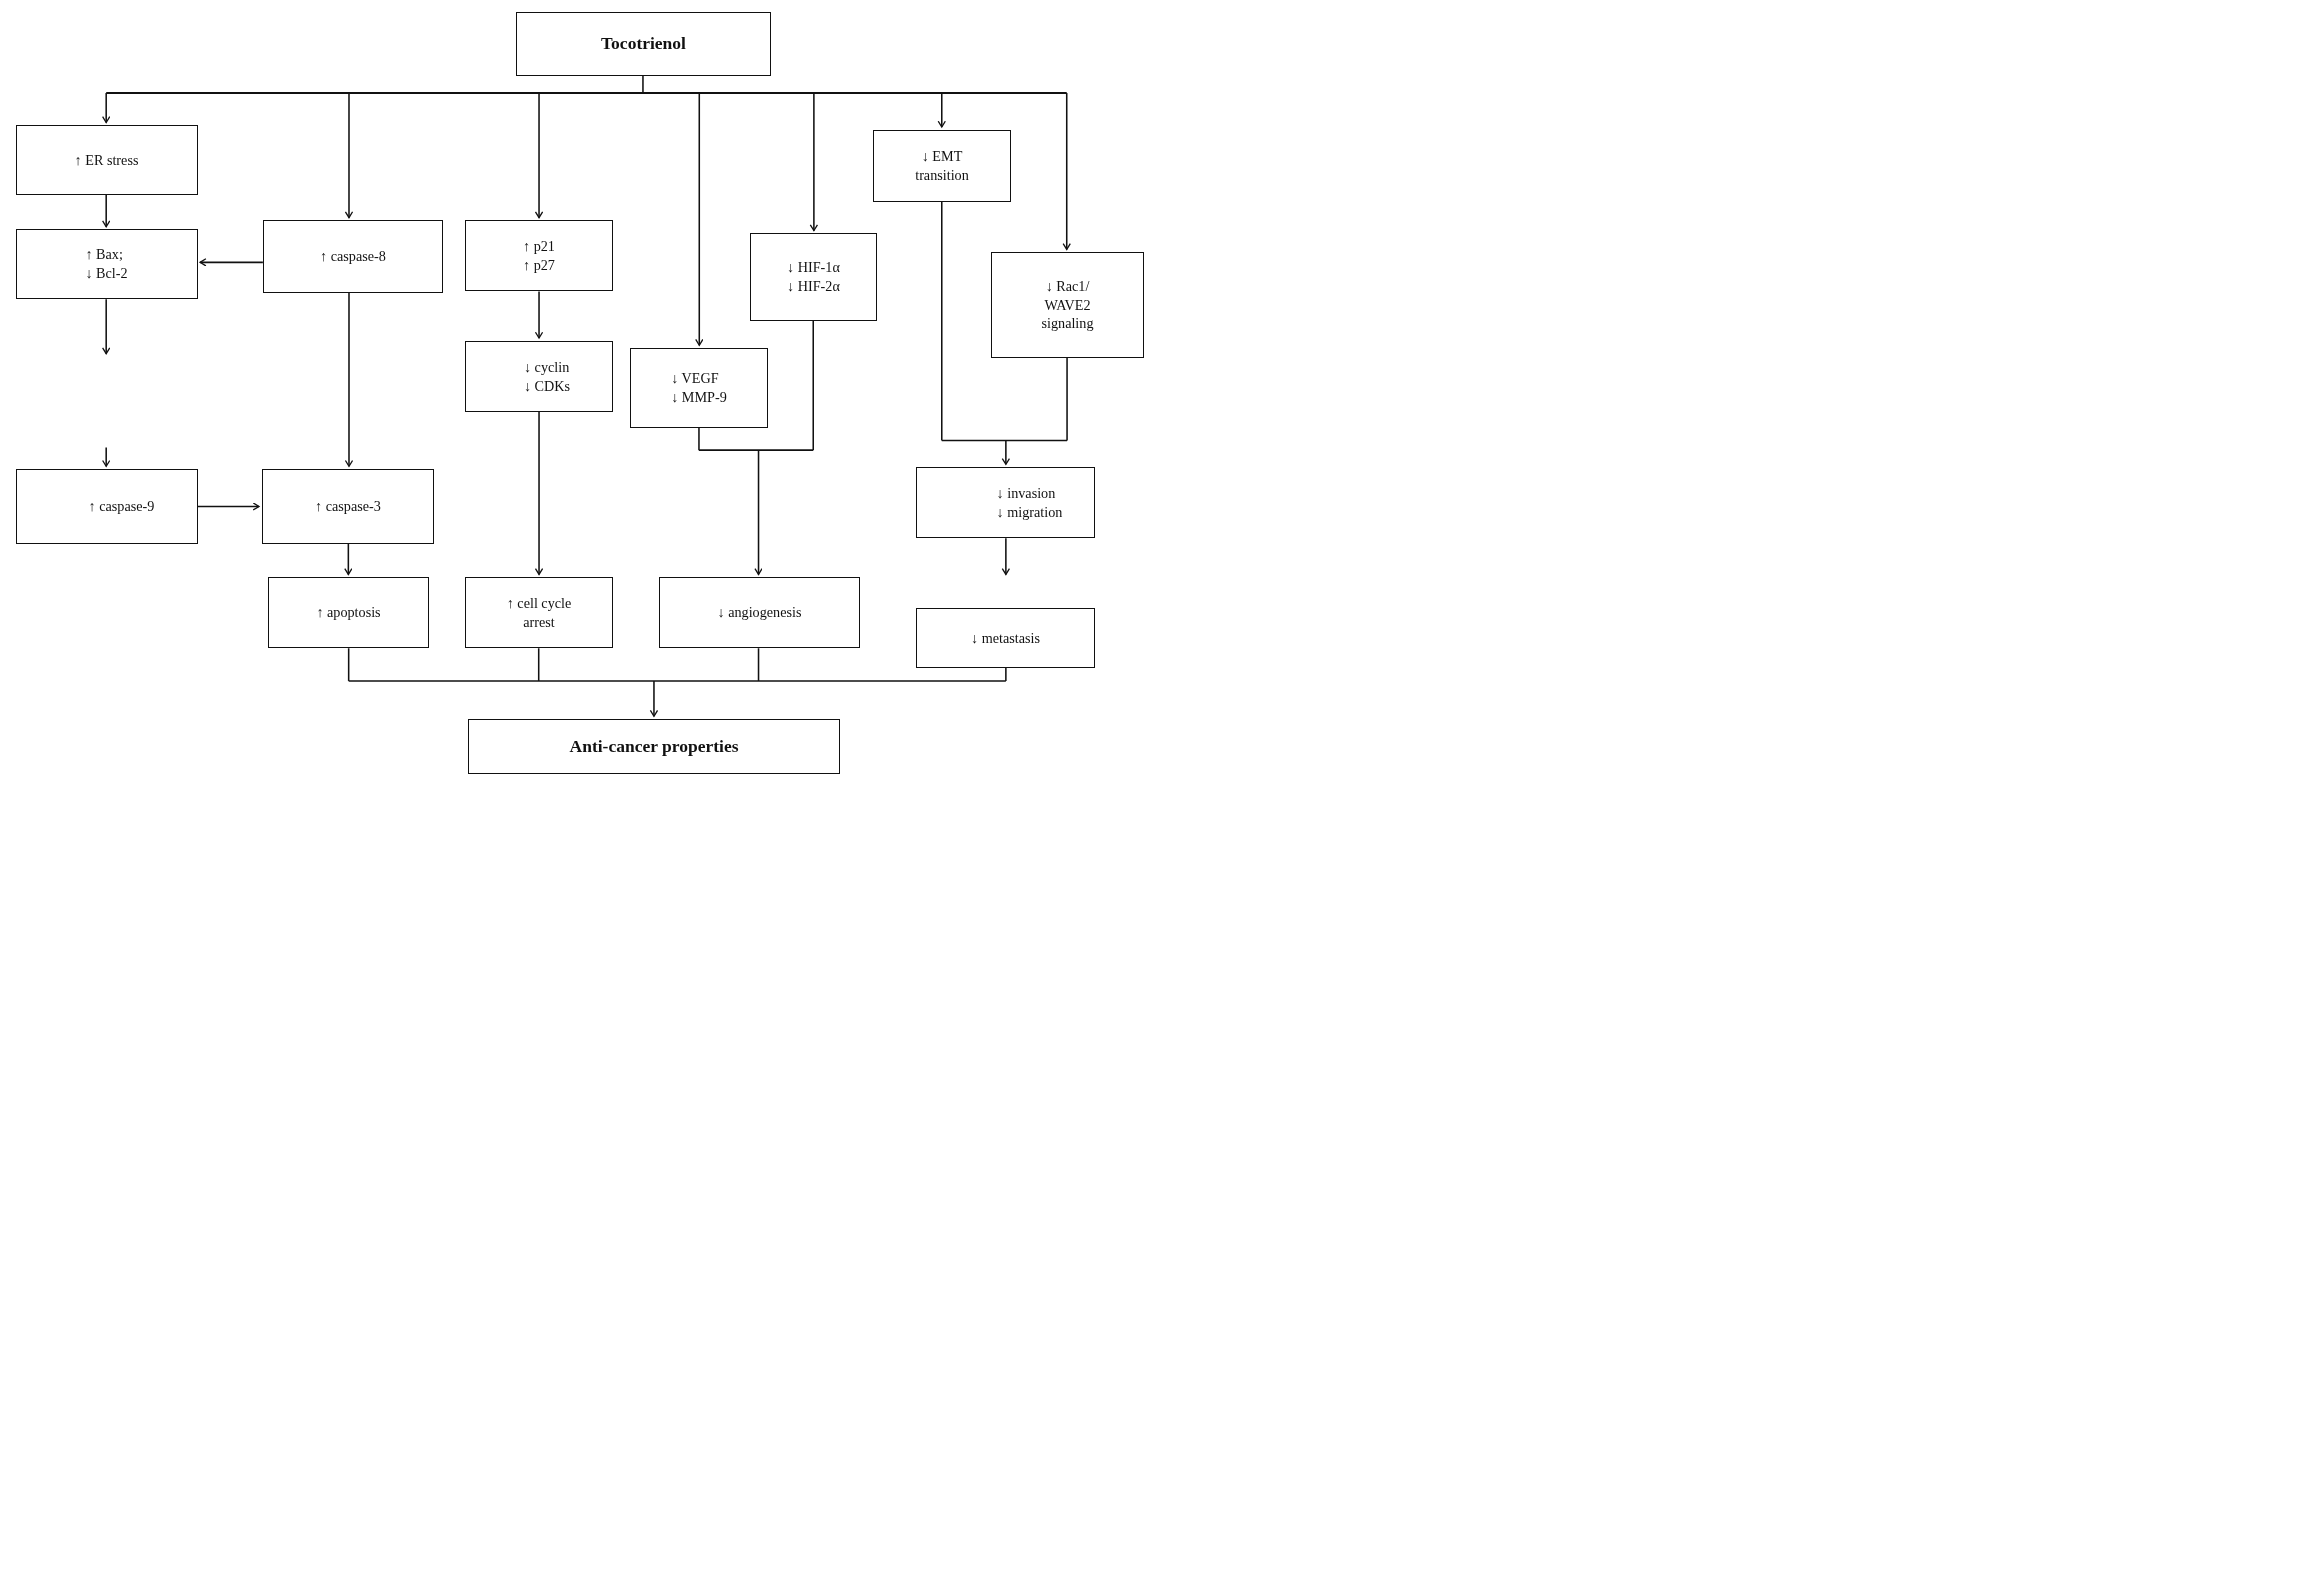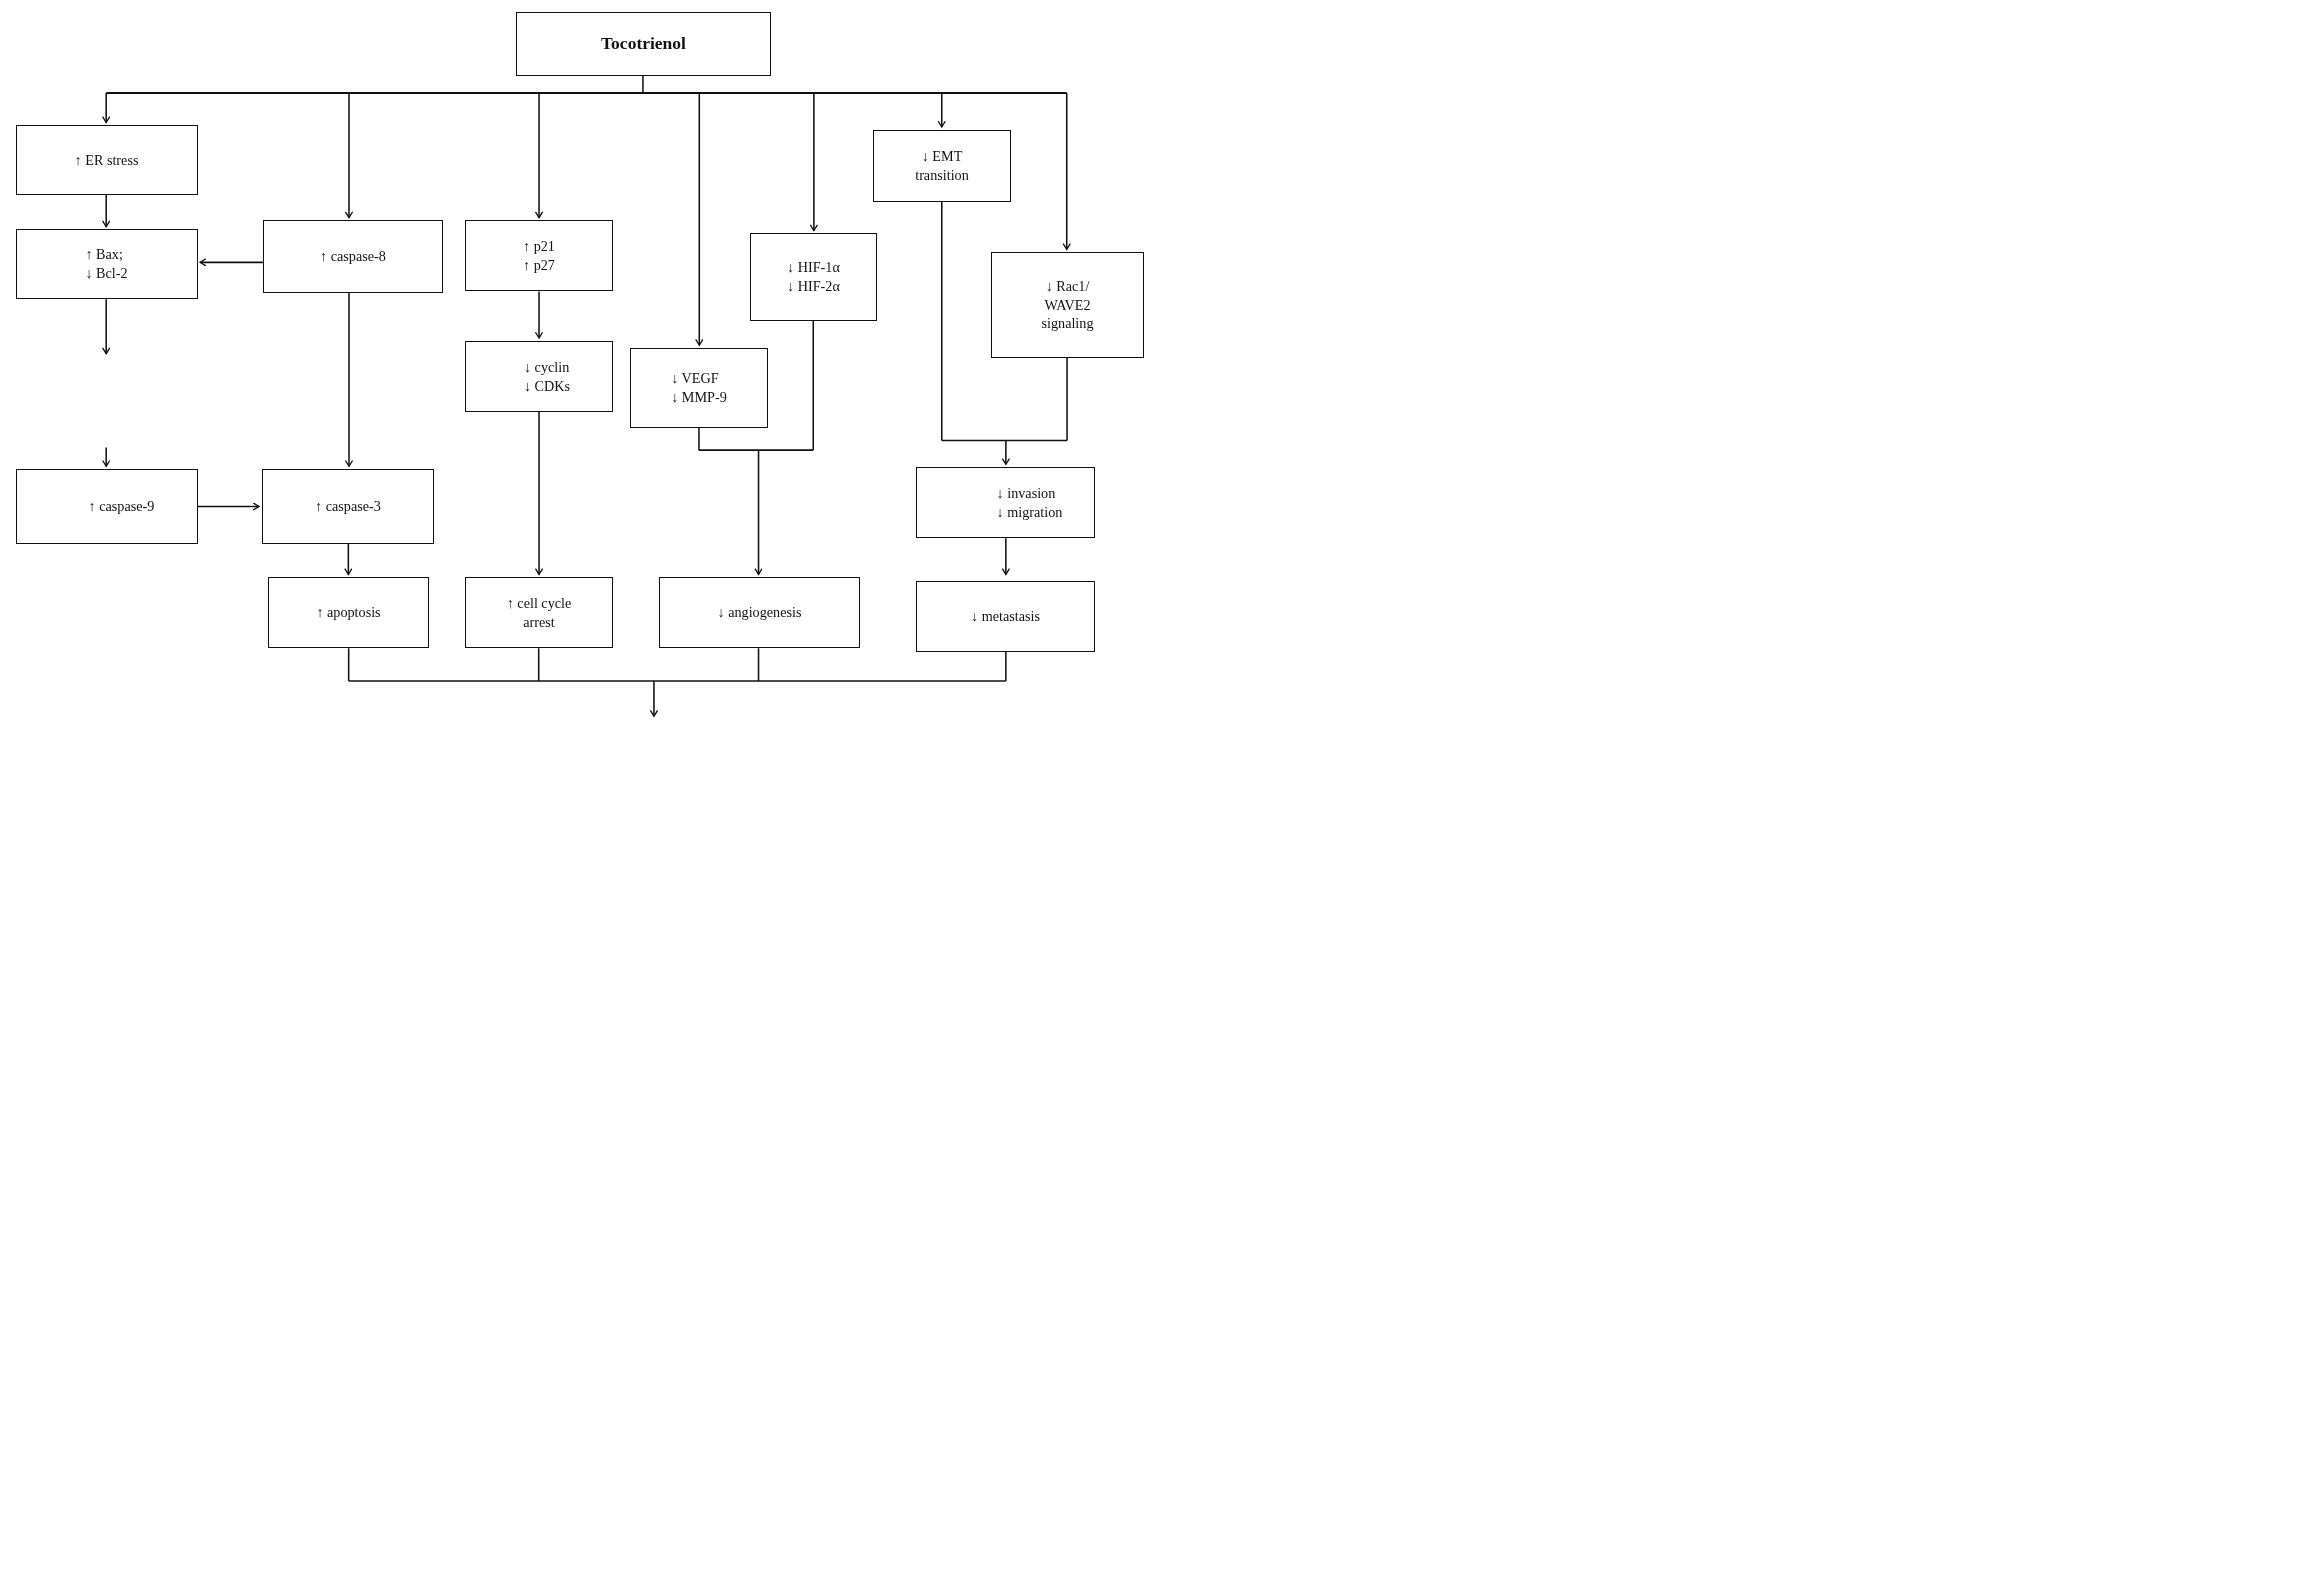--- a/index.html
+++ b/index.html
@@ -51,21 +51,21 @@
   #n-apop        { left: 268px; top: 577px; width: 161px; height: 71px; }
   #n-p21         { left: 465px; top: 220px; width: 148px; height: 71px; }
   #n-cyclin      { left: 465px; top: 341px; width: 148px; height: 71px; padding-left: 16px; }
   #n-cca         { left: 465px; top: 577px; width: 148px; height: 71px; }
   #n-vegf        { left: 630px; top: 348px; width: 138px; height: 80px; }
   #n-hif         { left: 750px;top: 233px; width: 127px; height: 88px; }
   #n-angio       { left: 659px;top: 577px; width: 201px; height: 71px; }
   #n-emt         { left: 873px;top: 130px; width: 138px; height: 72px; }
   #n-rac1        { left: 991px;top: 252px; width: 153px; height: 106px; }
   #n-inv         { left: 916px;top: 467px; width: 179px; height: 71px; padding-left: 48px; }
-  #n-meta        { left: 916px;top: 581px; width: 179px; height: 71px; }
+  #n-meta        { left: 916px;top: 608px; width: 179px; height: 60px; }
   #n-anti        { left: 468px; top: 719px;width: 372px; height: 55px; }
 </style>
 </head>
 <body>
 
 <div class="canvas">
 
   <svg class="edges" viewBox="0 0 1790 1212" xmlns="http://www.w3.org/2000/svg">
     <defs>
       <marker id="arrow" markerWidth="14" markerHeight="14" refX="10" refY="6" orient="auto" markerUnits="userSpaceOnUse">
@@ -206,15 +206,18 @@
     <span class="group">
       <span class="line">↓ invasion</span>
       <span class="line">↓ migration</span>
     </span>
   </div>
 
   <div class="node" id="n-meta">
     <span class="line">↓ metastasis</span>
   </div>
 
+  <div class="node title-node" id="n-anti">
+    <span class="line">Anti-cancer properties</span>
+  </div>
 
 </div>
 
 
 </body></html>

